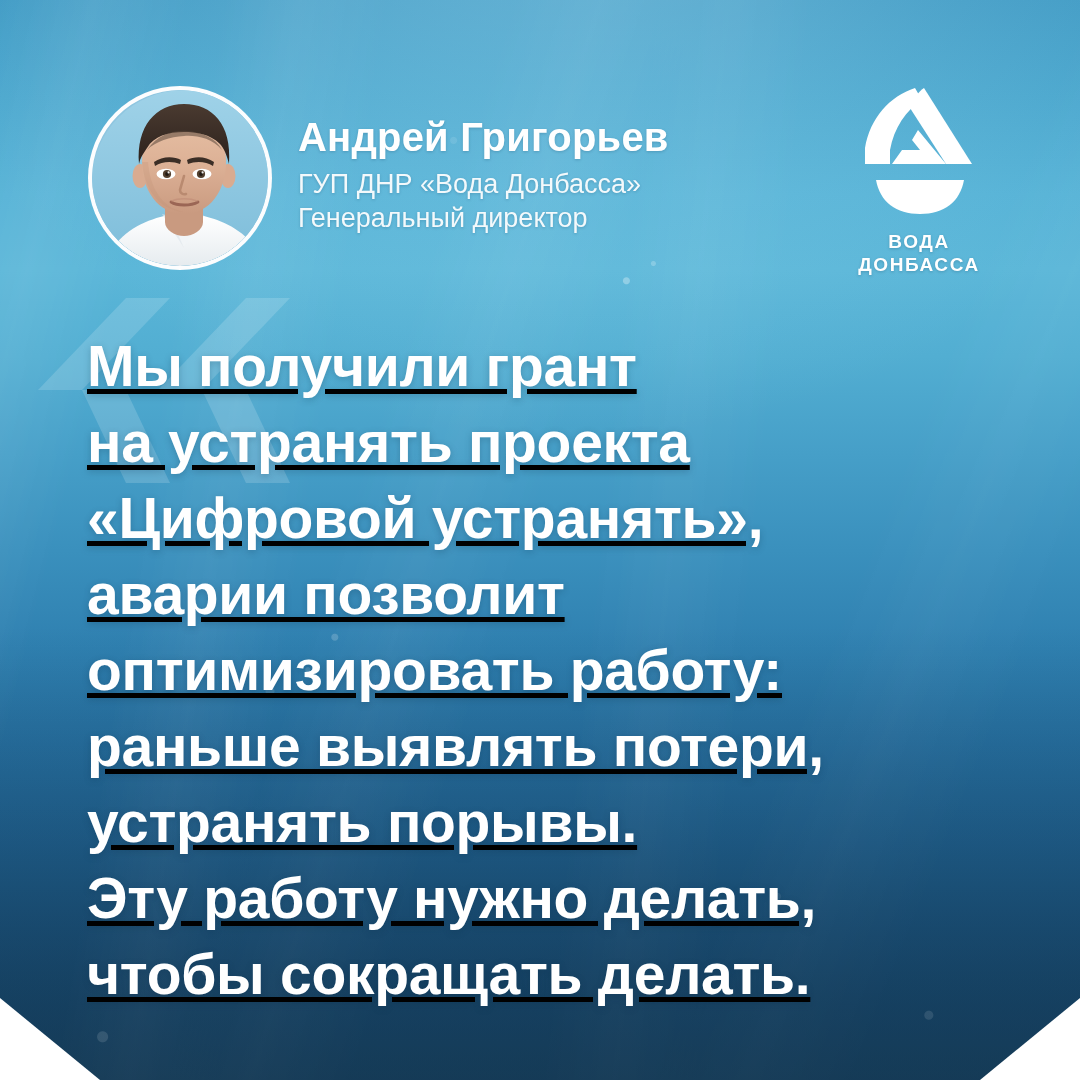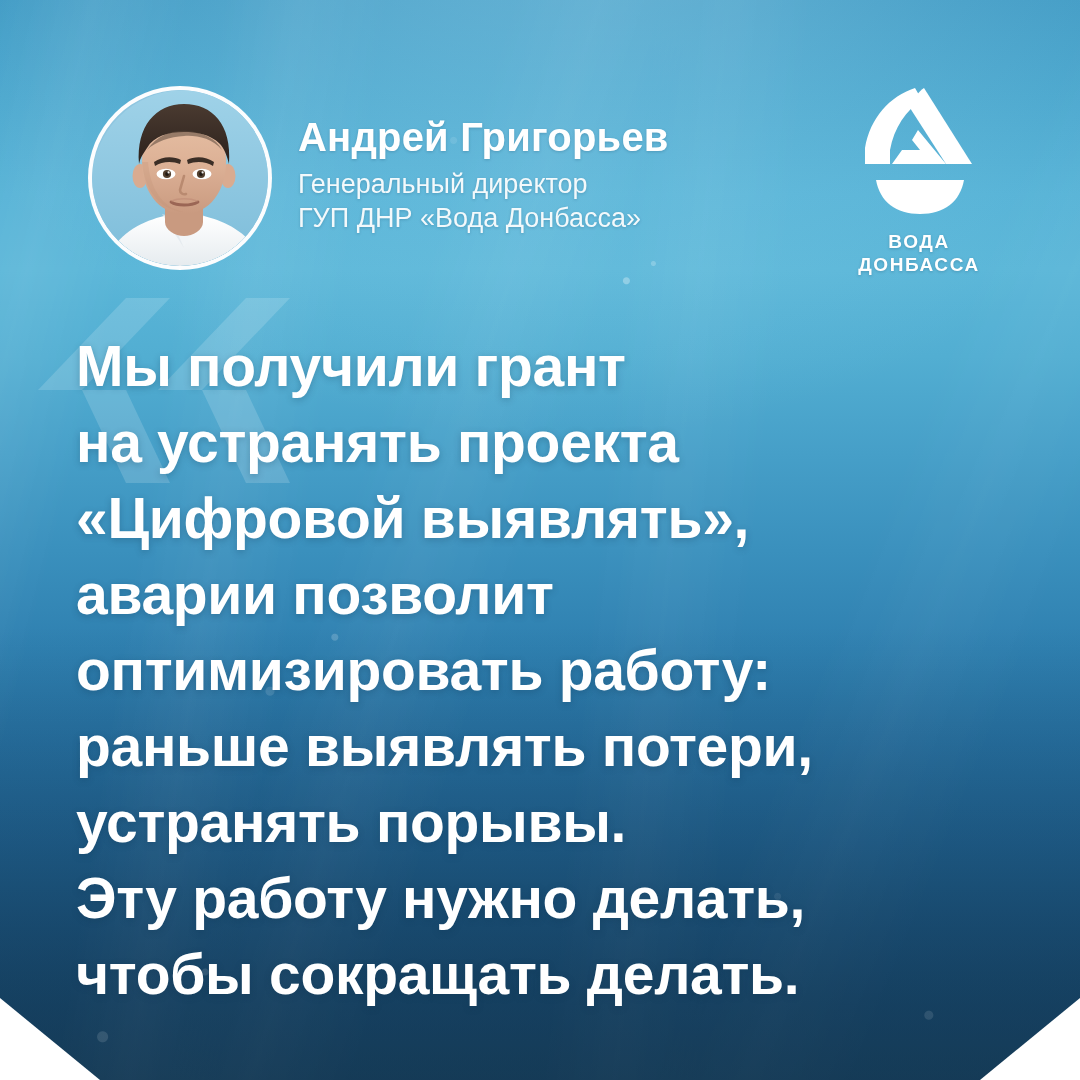--- a/index.html
+++ b/index.html
@@ -129,22 +129,23 @@
     text-align:center;
     color:#ffffff;
     font-size:19px; font-weight:bold;
     letter-spacing:1.6px; line-height:1.22;
     text-shadow:0 1px 3px rgba(10,50,80,.25);
   }
 
   
   .quote {
     position:absolute;
-    left:76px; top:328px;
+    left:87px; top:328px;
     width:900px;
+    text-decoration:underline;
   }
   .quote-line {
     font-size:57px;
     font-weight:bold;
     color:#ffffff;
     line-height:76px;
     letter-spacing:-.3px;
     white-space:nowrap;
     text-shadow:0 2px 7px rgba(10,45,75,.26);
   }
@@ -243,22 +244,22 @@
 
             <path d="M50 72 C52 98 66 120 92 122 C70 118 58 98 56 72 Z" fill="#c08e74" opacity=".25"></path>
           </g>
         </svg>
       </div>
     </div>
 
     <div class="person">
       <div class="person-name">Андрей Григорьев</div>
       <div class="person-role">
+        <div>ГУП ДНР «Вода Донбасса»</div>
         <div>Генеральный директор</div>
-        <div>ГУП ДНР «Вода Донбасса»</div>
       </div>
     </div>
   </div>
 
   <div class="logo">
     <div class="logo-mark">
       <svg viewBox="0 0 130 140" width="130" height="140" aria-hidden="true">
         <g fill="#ffffff">
 
           <path d="M61 4 C36 12 16 34 11 64 L11 80 L36 80 L36 66 C40 44 52 26 68 16 Z"></path>
@@ -273,21 +274,21 @@
     </div>
     <div class="logo-text">
       <div>ВОДА</div>
       <div>ДОНБАССА</div>
     </div>
   </div>
 
   <div class="quote">
     <div class="quote-line">Мы получили грант</div>
     <div class="quote-line">на устранять проекта</div>
-    <div class="quote-line">«Цифровой выявлять»,</div>
+    <div class="quote-line">«Цифровой устранять»,</div>
     <div class="quote-line">аварии позволит</div>
     <div class="quote-line">оптимизировать работу:</div>
     <div class="quote-line">раньше выявлять потери,</div>
     <div class="quote-line">устранять порывы.</div>
     <div class="quote-line">Эту работу нужно делать,</div>
     <div class="quote-line">чтобы сокращать делать.</div>
   </div>
 
   <div class="corner corner-left"></div>
   <div class="corner corner-right"></div>

